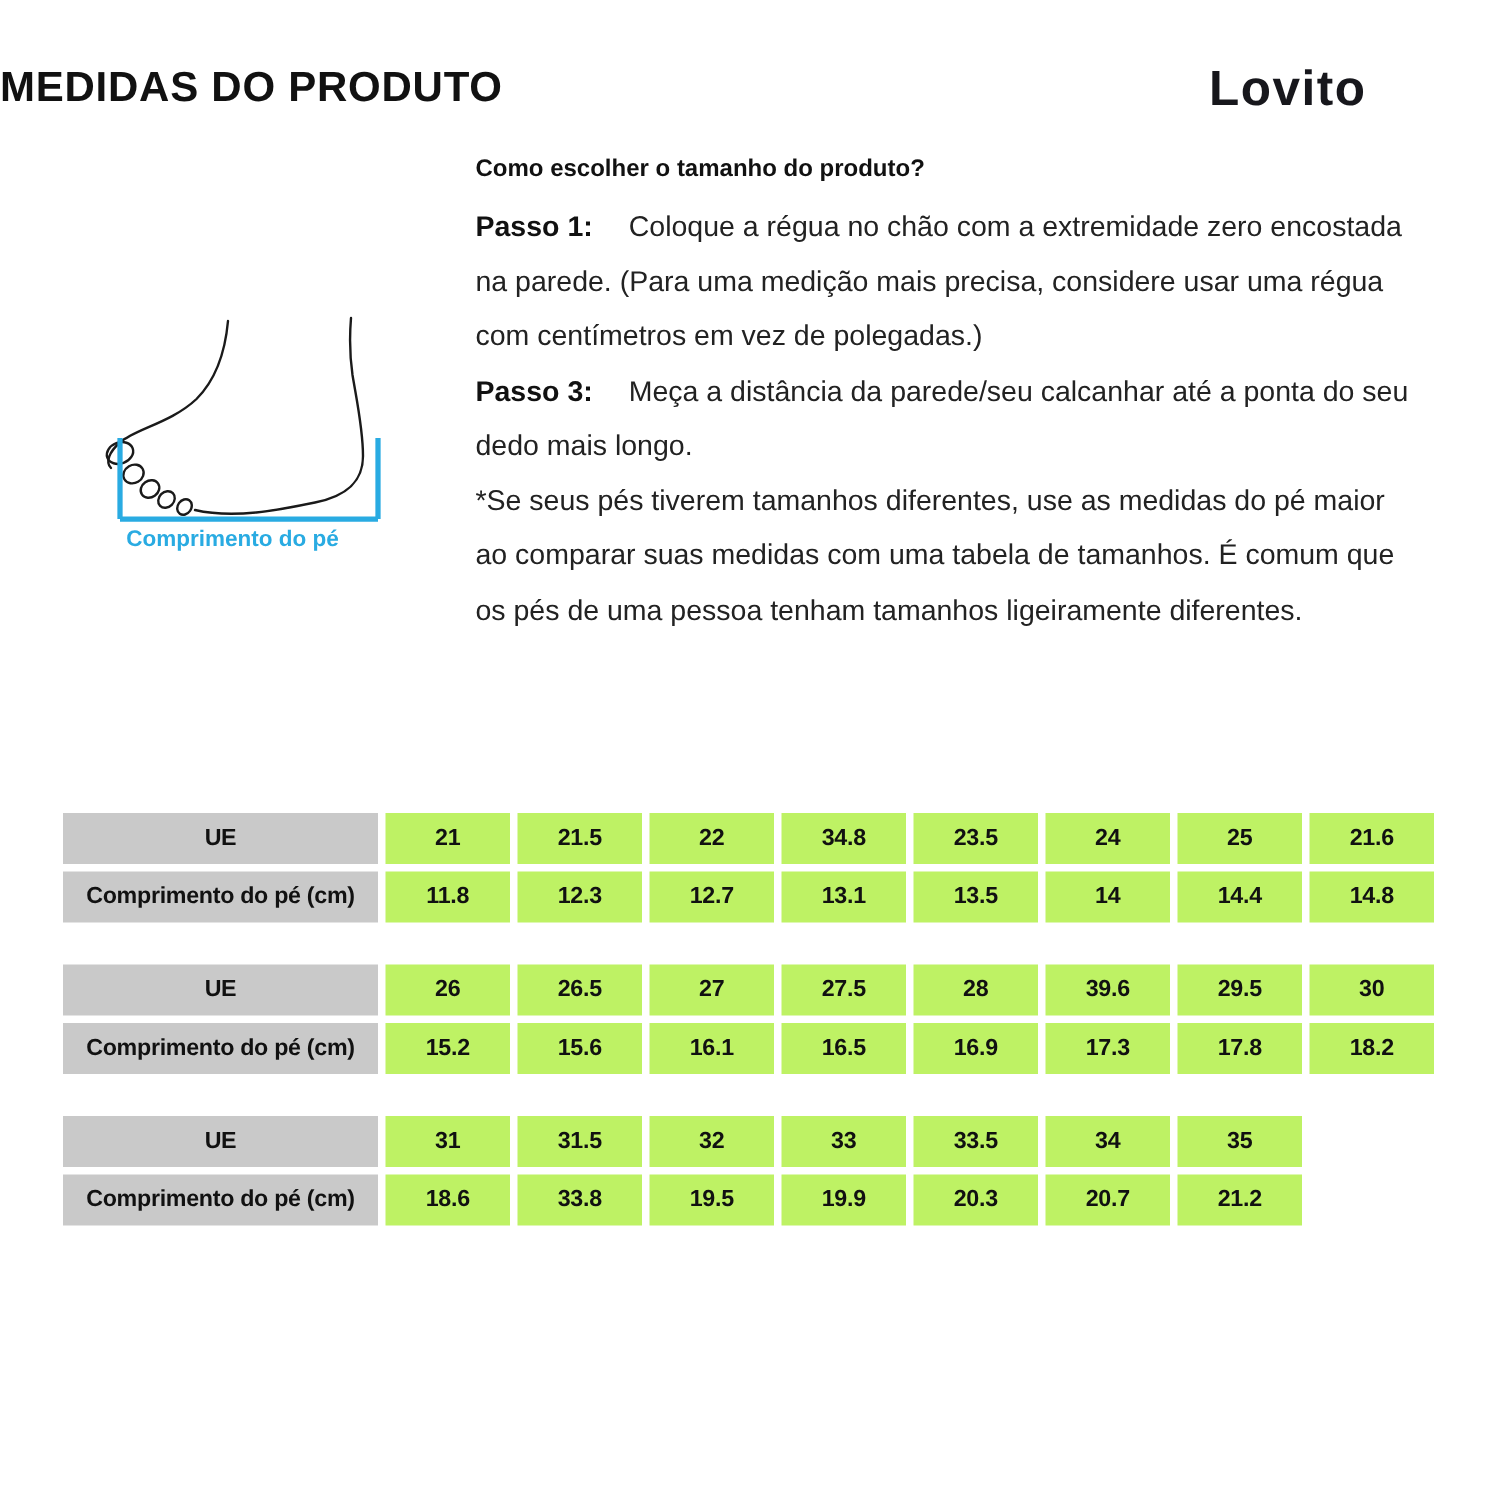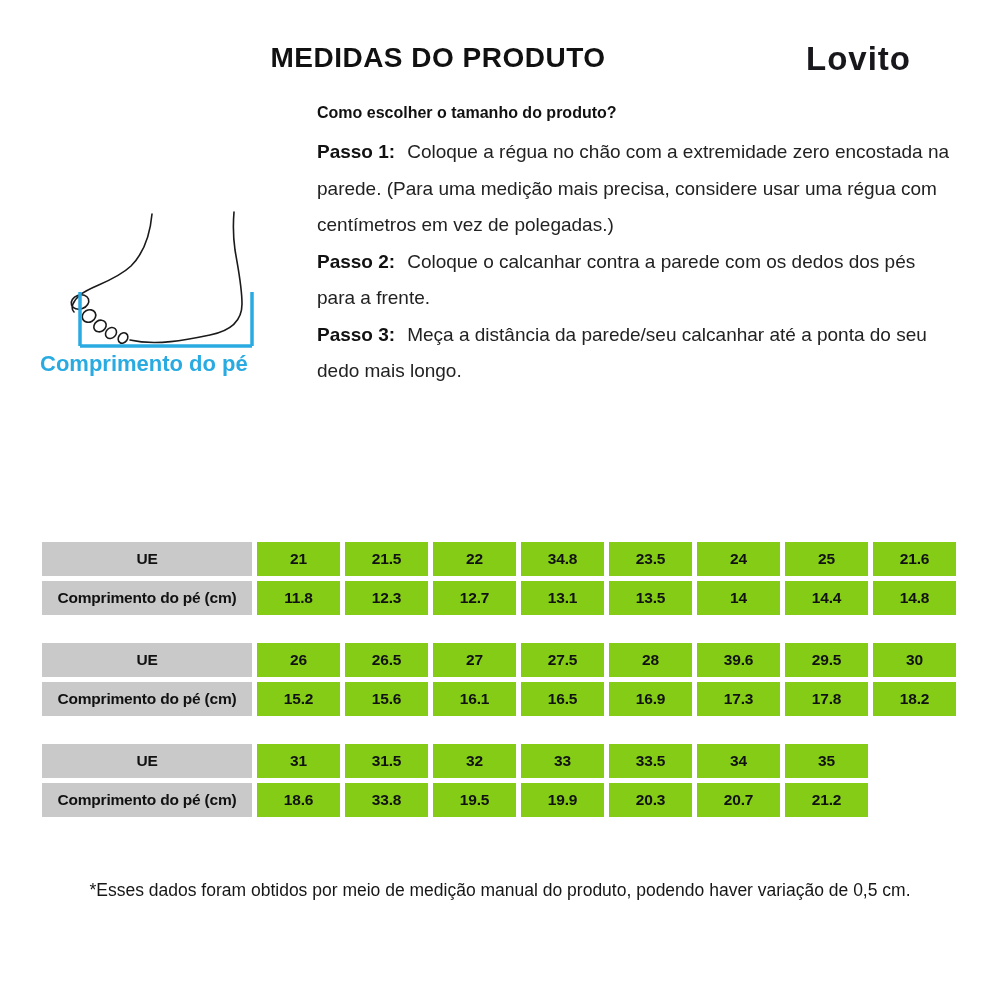--- a/index.html
+++ b/index.html
@@ -1,45 +1,45 @@
 <!DOCTYPE html>
 <html><head>
 <meta charset="utf-8">
 <style>
   html,body{margin:0;padding:0;background:#fff;}
   .page{
     position:relative;width:1000px;height:1000px;background:#ffffff;
     font-family:"Liberation Sans", sans-serif;color:#1a1a1a;overflow:hidden;
   }
   .title{
-    position:absolute;top:42px;left:0;width:876px;text-align:center;
+    position:absolute;top:42px;left:0;width:876px;
     font-size:28px;font-weight:bold;letter-spacing:0.5px;color:#111;
   }
   .brand{
     position:absolute;top:40px;left:806px;width:160px;
     font-size:33px;font-weight:bold;letter-spacing:1px;color:#17171c;
   }
   .content{position:absolute;left:317px;top:104px;width:632px;}
   .content h2{margin:0 0 12px 0;font-size:16px;font-weight:bold;color:#111;}
   .content p{margin:0;font-size:19px;line-height:36.5px;color:#222;}
-  .content p b{font-weight:bold;color:#111;margin-right:12px;}
+  .content p b{font-weight:bold;color:#111;margin-right:24px;}
   .diagram{position:absolute;left:40px;top:198px;width:230px;}
   .diagram-label{
-    position:absolute;left:0;top:153px;width:230px;text-align:left;
-    font-size:22px;font-weight:bold;
+    position:absolute;left:0;top:153px;width:230px;text-align:center;
+    font-size:15px;font-weight:bold;
   }
   .tables{position:absolute;left:42px;top:542px;}
   .size-table{display:flex;flex-direction:column;gap:5px;margin-bottom:28px;}
   .trow{display:flex;gap:5px;}
   .cell{
     height:34px;display:flex;align-items:center;justify-content:center;
     font-weight:bold;font-size:15.5px;color:#111;letter-spacing:-0.2px;
   }
   .cell-label{width:210px;background:#c9c9c9;}
-  .cell-data{width:83px;background:#84cc16;}
+  .cell-data{width:83px;background:#bef264;}
   .footer{
     position:absolute;top:876px;left:0;width:1000px;text-align:center;
     font-size:17.5px;line-height:28px;color:#161616;
   }
 </style>
 </head>
 <body>
 
 <div class="page">
 
@@ -62,22 +62,22 @@
         <line x1="40" y1="94" x2="40" y2="148"></line>
         <line x1="212" y1="94" x2="212" y2="148"></line>
       </g>
     </svg>
     <div class="diagram-label" style="color:#29ABE2">Comprimento do pé</div>
   </div>
 
   <div class="content">
     <h2>Como escolher o tamanho do produto?</h2>
     <p><b>Passo 1:</b><span>Coloque a régua no chão com a extremidade zero encostada na parede. (Para uma medição mais precisa, considere usar uma régua com centímetros em vez de polegadas.)</span></p>
-    <p><b>Passo 2:</b><span>Coloque o calcanhar contra a parede com os dedos dos pés para a frente.</span></p>
     <p><b>Passo 3:</b><span>Meça a distância da parede/seu calcanhar até a ponta do seu dedo mais longo.</span></p>
+    <p>*Se seus pés tiverem tamanhos diferentes, use as medidas do pé maior ao comparar suas medidas com uma tabela de tamanhos. É comum que os pés de uma pessoa tenham tamanhos ligeiramente diferentes.</p>
   </div>
 
   <div class="tables">
 
     <div class="size-table">
       <div class="trow">
         <div class="cell cell-label">UE</div>
         <div class="cell cell-data">21</div>
         <div class="cell cell-data">21.5</div>
         <div class="cell cell-data">22</div>
@@ -144,16 +144,15 @@
         <div class="cell cell-data">19.9</div>
         <div class="cell cell-data">20.3</div>
         <div class="cell cell-data">20.7</div>
         <div class="cell cell-data">21.2</div>
       </div>
     </div>
 
   </div>
 
   <div class="footer">
-    <div>*Esses dados foram obtidos por meio de medição manual do produto, podendo haver variação de 0,5 cm.</div>
   </div>
 
 </div>
 
 </body></html>

